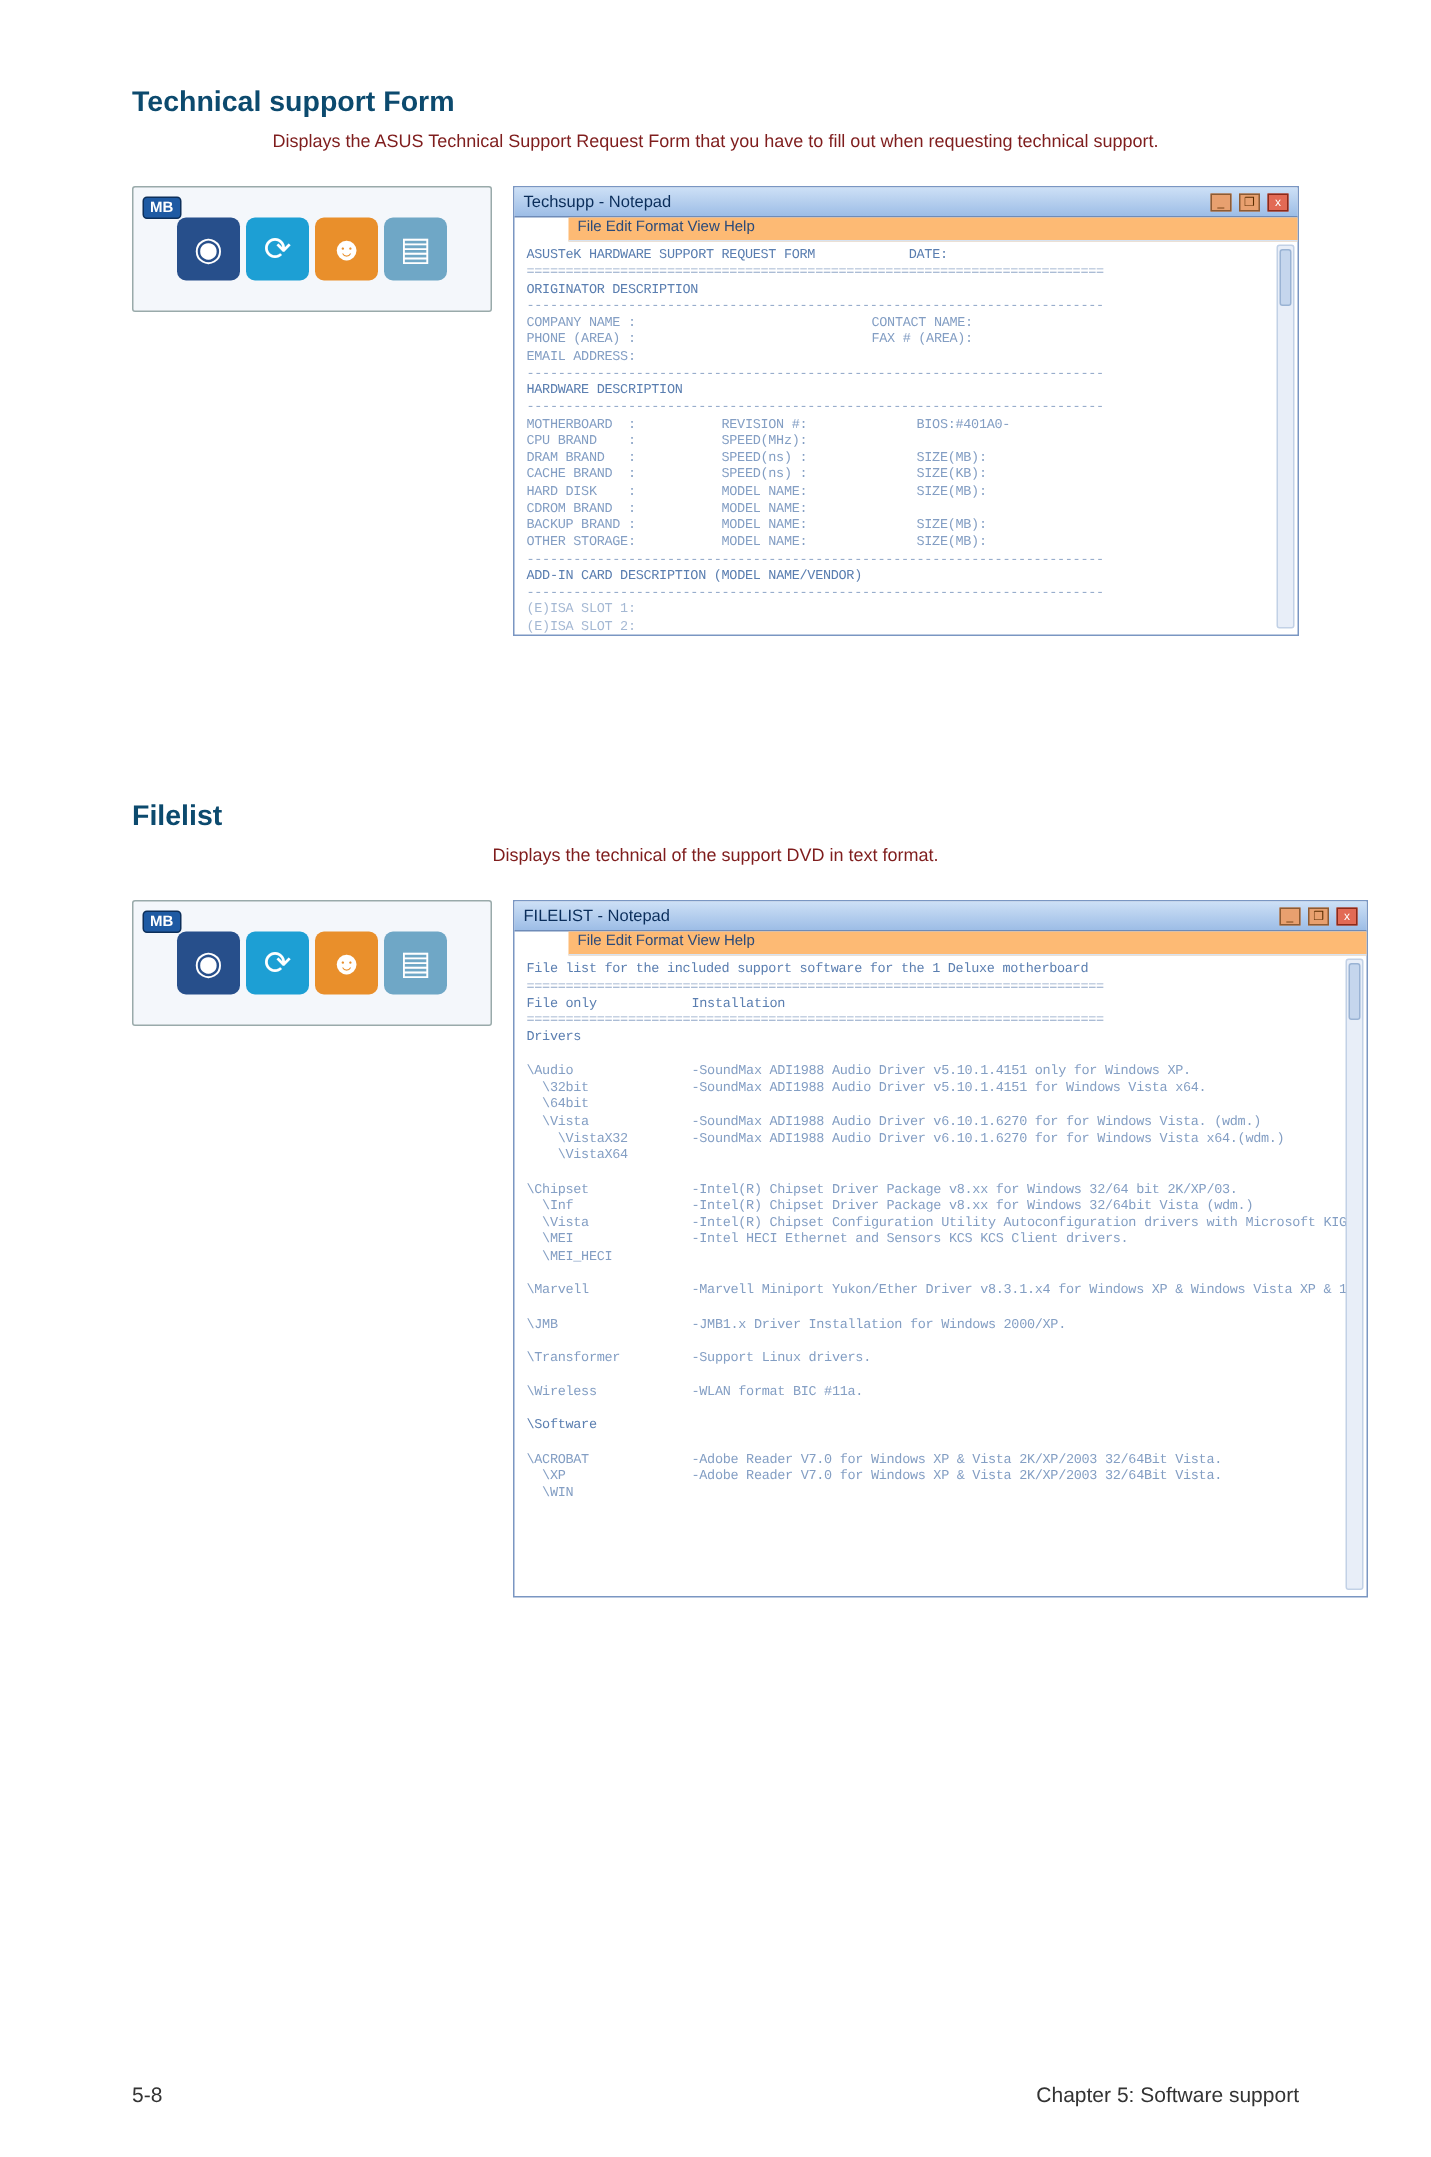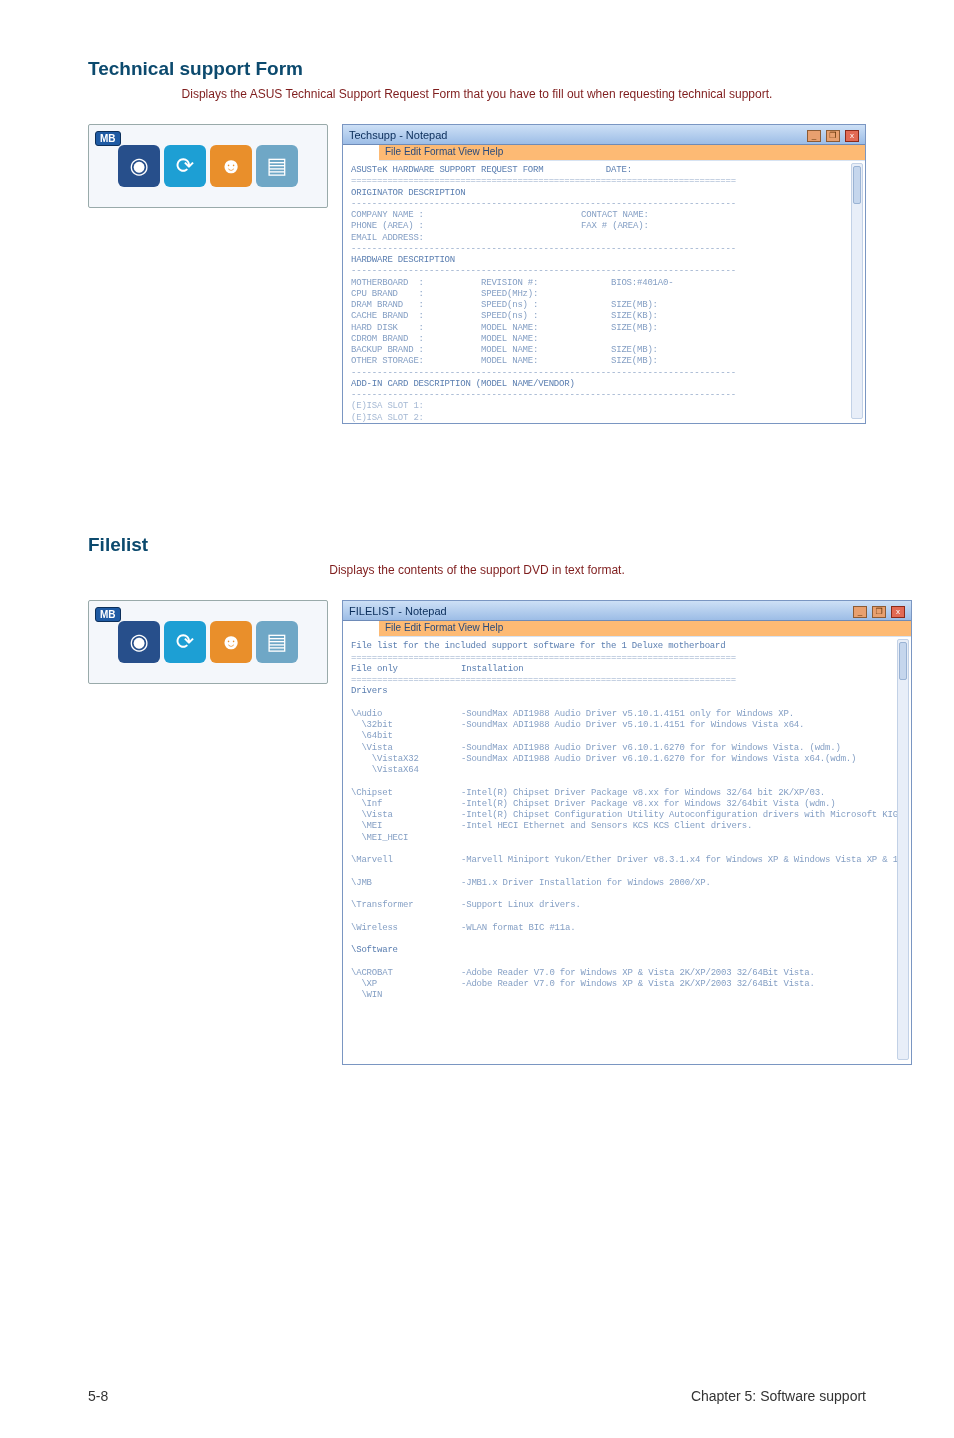--- a/index.html
+++ b/index.html
@@ -168,21 +168,21 @@
 PCI SLOT 1:
 PCI SLOT 2:
 PCI SLOT 3:
 PCI SLOT 4:
 PCI SLOT 5:</span></div>
     <div class="vscroll"></div>
   </div>
 </div>
 
 <h2 class="section">Filelist</h2>
-<p class="body">Displays the contents of the support DVD in text format.</p>
+<p class="body">Displays the technical of the support DVD in text format.</p>
 
 <div class="nprow" style="margin-bottom:0">
   <div class="lefticon">
     <span class="hb">MB</span>
     <div class="thumb">
       <div class="ico a">◉</div>
       <div class="ico b">⟳</div>
       <div class="ico c">☻</div>
       <div class="ico d">▤</div>
     </div>

